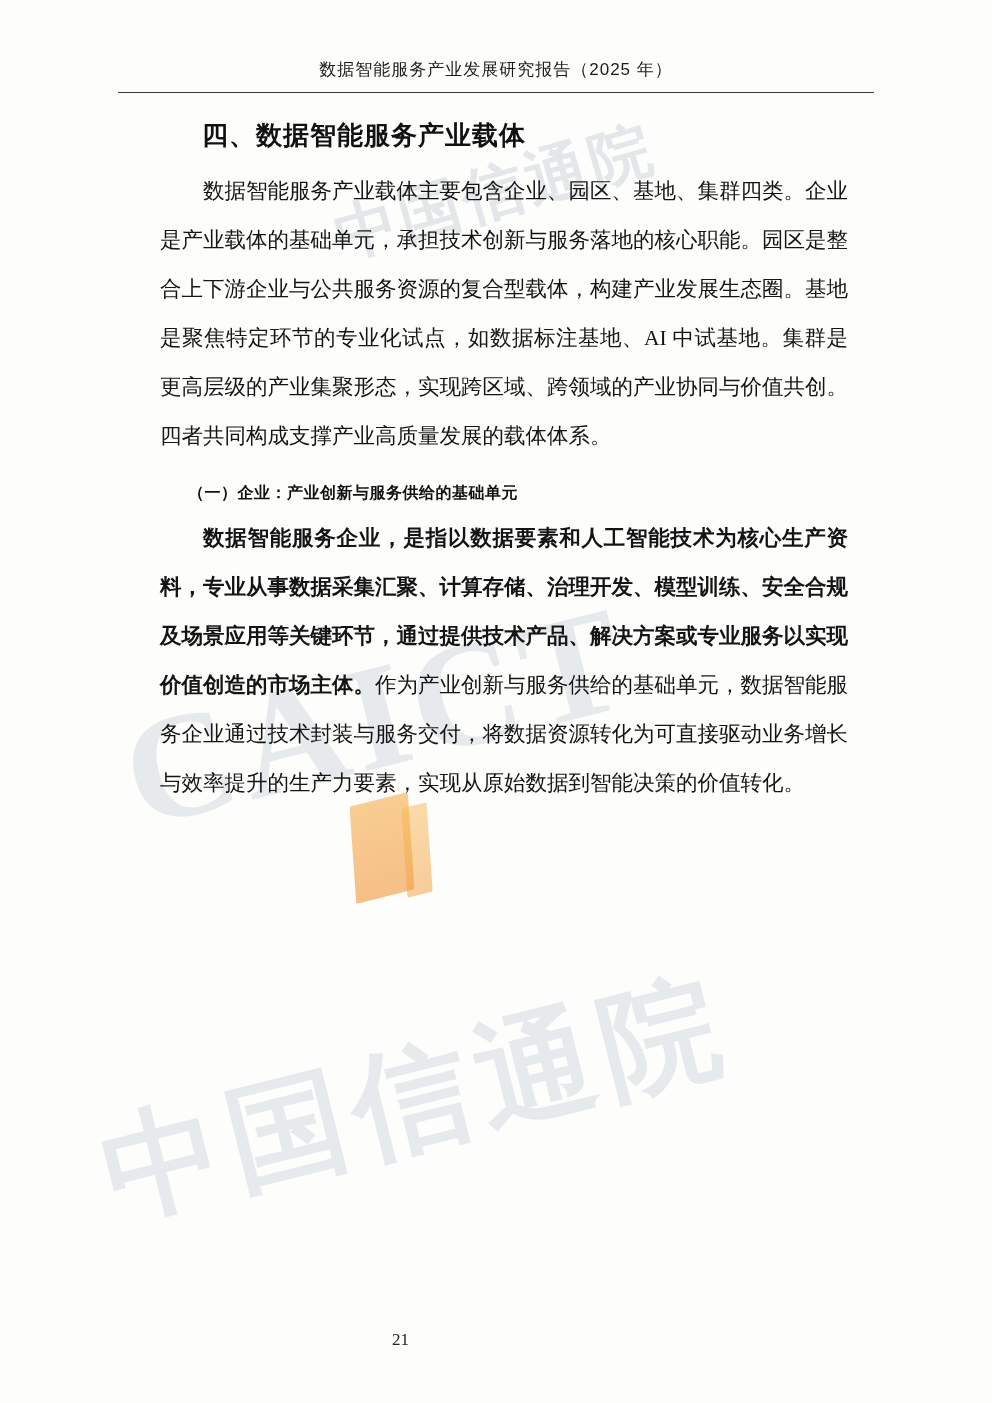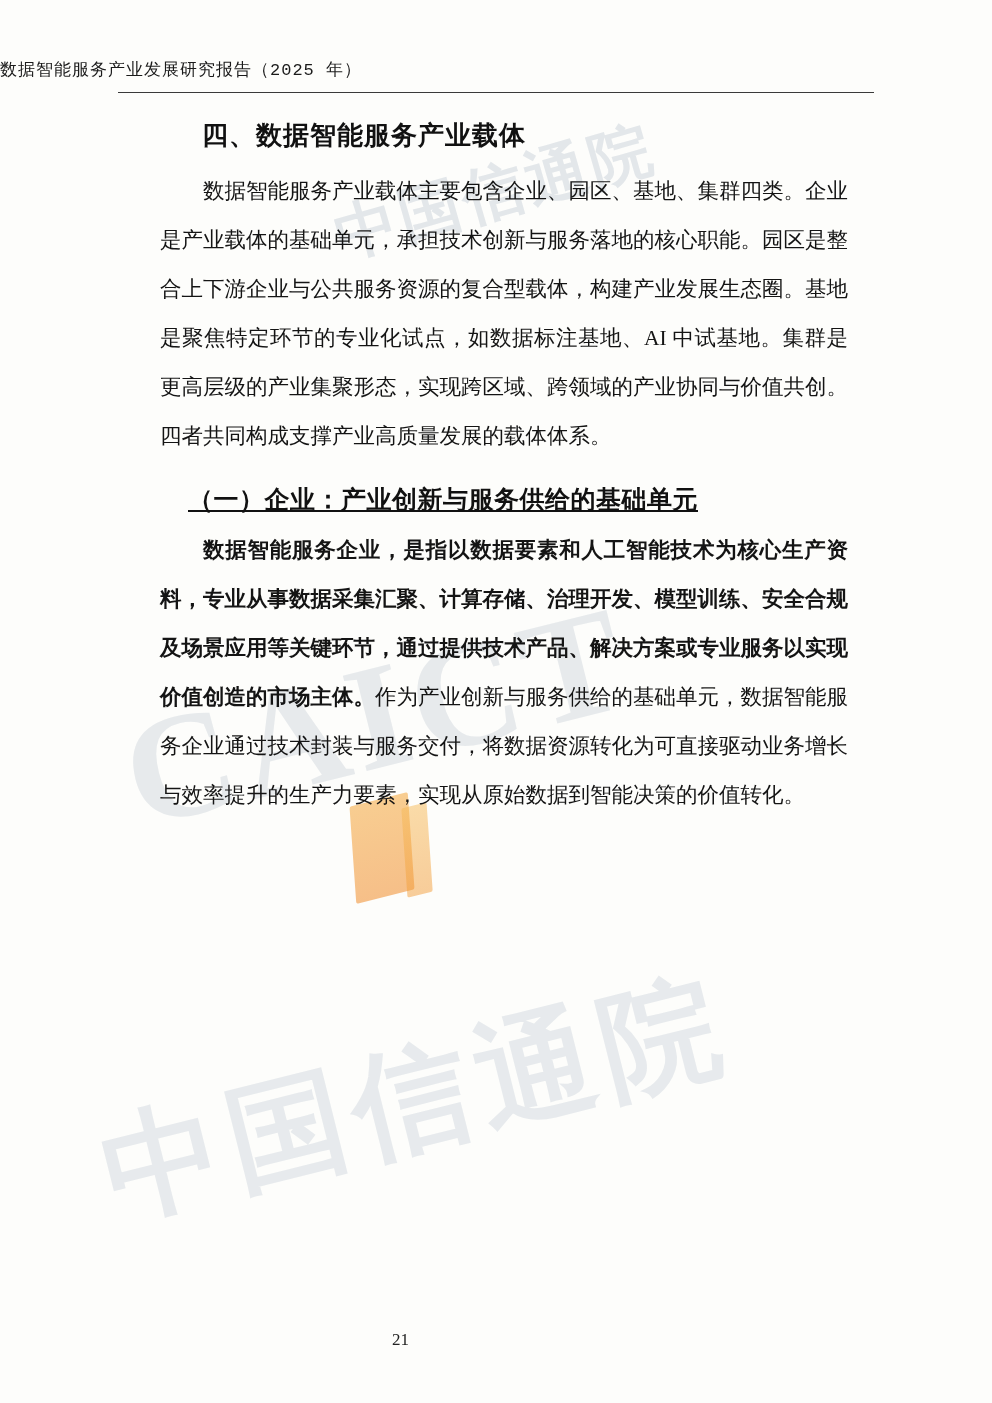--- a/index.html
+++ b/index.html
@@ -87,24 +87,24 @@
   }
   
   .content {
     position: relative;
     z-index: 3;
   }
   .header {
     position: absolute;
     left: 0; top: 58px;
     width: 992px;
-    text-align: left;
+    text-align: center;
     font-size: 17px;
     color: #1a1a1a;
-    font-family: Liberation Mono, monospace;
+    font-family: Liberation Sans, sans-serif;
     letter-spacing: 1px;
   }
   .header-rule {
     position: absolute;
     left: 118px;
     top: 92px;
     width: 756px;
     height: 1px;
     background: #3a3a3a;
   }
@@ -117,28 +117,27 @@
   h2.section-title {
     font-size: 26px;
     font-weight: bold;
     margin: 0 0 14px 0;
     padding-left: 54px;
     font-family: "Liberation Sans", sans-serif;
     color: #111;
     letter-spacing: 1px;
   }
   h3.sub-title {
-    font-size: 25px;
+    font-size: 16px;
     font-weight: bold;
     margin: 22px 0 10px 0;
     padding-left: 40px;
     font-family: "Liberation Sans", sans-serif;
     color: #111;
     letter-spacing: 0.5px;
-    text-decoration: underline;
   }
   p.para {
     font-size: 21.5px;
     line-height: 49px;
     margin: 0 0 4px 12px;
     text-align: justify;
     text-justify: inter-ideograph;
     text-indent: 2em;
     color: #141414;
     font-family: "Liberation Serif", serif;

